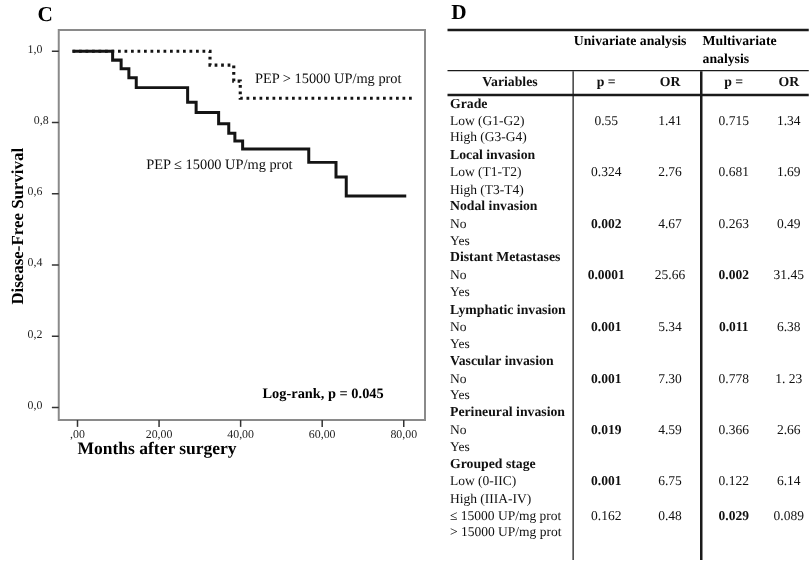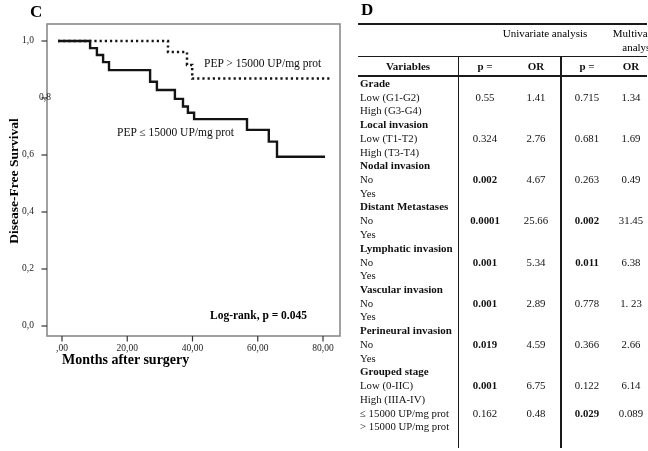--- a/index.html
+++ b/index.html
@@ -15,21 +15,21 @@
   .tick-label-y{position:absolute;font-size:9.5px;text-align:center;width:22px;color:#222;}
   .tick-label-x{position:absolute;font-size:9.5px;text-align:center;width:40px;color:#222;}
   .curve-label{position:absolute;font-size:11.5px;white-space:nowrap;color:#0d0d0d;}
   .logrank{position:absolute;font-size:11.5px;font-weight:bold;white-space:nowrap;color:#000;}
   .x-title{position:absolute;font-weight:bold;font-size:14px;text-align:left;color:#000;}
   .y-title{position:absolute;font-weight:bold;font-size:13.5px;text-align:center;color:#000;
            width:200px;transform:translate(-50%,-50%) rotate(-90deg);}
   
   .rule-h{position:absolute;background:#1a1a1a;}
   .rule-v{position:absolute;background:#1a1a1a;}
-  .grp-head{position:absolute;font-weight:normal;font-size:11px;line-height:1.25;text-align:center;color:#000;margin-left:36px;}
+  .grp-head{position:absolute;font-weight:bold;font-size:11px;line-height:1.25;text-align:left;color:#000;}
   .tbl-header-row{position:absolute;display:grid;grid-template-columns:100px 54px 48px 54px 34px;
                   align-items:center;font-weight:bold;font-size:11px;}
   .tbl-header-row .c{text-align:center;}
   #table-body{position:absolute;}
   .t-row{display:grid;grid-template-columns:100px 54px 48px 54px 34px;height:13.74px;align-items:center;
          font-size:10.8px;line-height:1;}
   .t-row .var{text-align:left;padding-left:2px;white-space:nowrap;}
   .t-row .var.b{font-weight:bold;font-size:11px;}
   .t-row .val{text-align:center;}
   .t-row .val.b{font-weight:bold;}
@@ -53,21 +53,21 @@
       <line x1="192.5" x2="192.5" y1="336" y2="341.5" stroke="#333" stroke-width="1.2"></line>
       <line x1="257.75" x2="257.75" y1="336" y2="341.5" stroke="#333" stroke-width="1.2"></line>
       <line x1="323" x2="323" y1="336" y2="341.5" stroke="#333" stroke-width="1.2"></line>
     </g>
   <path id="curve-high" fill="none" stroke="#141414" stroke-width="2.5" stroke-dasharray="2.2 3" d="M58 41 L168 41 L168 52.1 L187 52.1 L187 64.9 L192.2 64.9 L192.2 78.6 L329.9 78.6"></path>
   <path id="curve-low" fill="none" stroke="#141414" stroke-width="2.4" stroke-linejoin="miter" d="M58 41 L90.1 41 L90.1 48.1 L96.9 48.1 L96.9 55 L103.1 55 L103.1 62.1 L109 62.1 L109 70.1 L150.1 70.1 L150.1 81.8 L156.9 81.8 L156.9 90 L174.9 90 L174.9 98.9 L183 98.9 L183 106.5 L187.9 106.5 L187.9 112.8 L194.1 112.8 L194.1 119.1 L247 119.1 L247 129.9 L268.8 129.9 L268.8 141.6 L277 141.6 L277 156.7 L325 156.7"></path>
 </svg>
 
 <div id="ytick-labels">
     <div class="tick-label-y" style="left: 17px; top: 35px;">1,0</div>
-    <div class="tick-label-y" style="left: 34px; top: 92px;">0,8</div>
+    <div class="tick-label-y" style="left: 22px; top: 92px;">0,8</div>
     <div class="tick-label-y" style="left: 17px; top: 149px;">0,6</div>
     <div class="tick-label-y" style="left: 17px; top: 206px;">0,4</div>
     <div class="tick-label-y" style="left: 17px; top: 263px;">0,2</div>
     <div class="tick-label-y" style="left: 17px; top: 320px;">0,0</div>
   </div>
 <div id="xtick-labels">
     <div class="tick-label-x" style="left: 42px; top: 343px;">,00</div>
     <div class="tick-label-x" style="left: 107.25px; top: 343px;">20,00</div>
     <div class="tick-label-x" style="left: 172.5px; top: 343px;">40,00</div>
     <div class="tick-label-x" style="left: 237.75px; top: 343px;">60,00</div>
@@ -210,21 +210,21 @@
     <div class="t-row">
       <div class="var b">Vascular invasion</div>
       <div class="val"></div>
       <div class="val"></div>
       <div class="val"></div>
       <div class="val"></div>
     </div>
     <div class="t-row">
       <div class="var">No</div>
       <div class="val b">0.001</div>
-      <div class="val">2.89</div>
+      <div class="val">7.30</div>
       <div class="val">0.778</div>
       <div class="val">1. 23</div>
     </div>
     <div class="t-row">
       <div class="var">Yes</div>
       <div class="val"></div>
       <div class="val"></div>
       <div class="val"></div>
       <div class="val"></div>
     </div>

